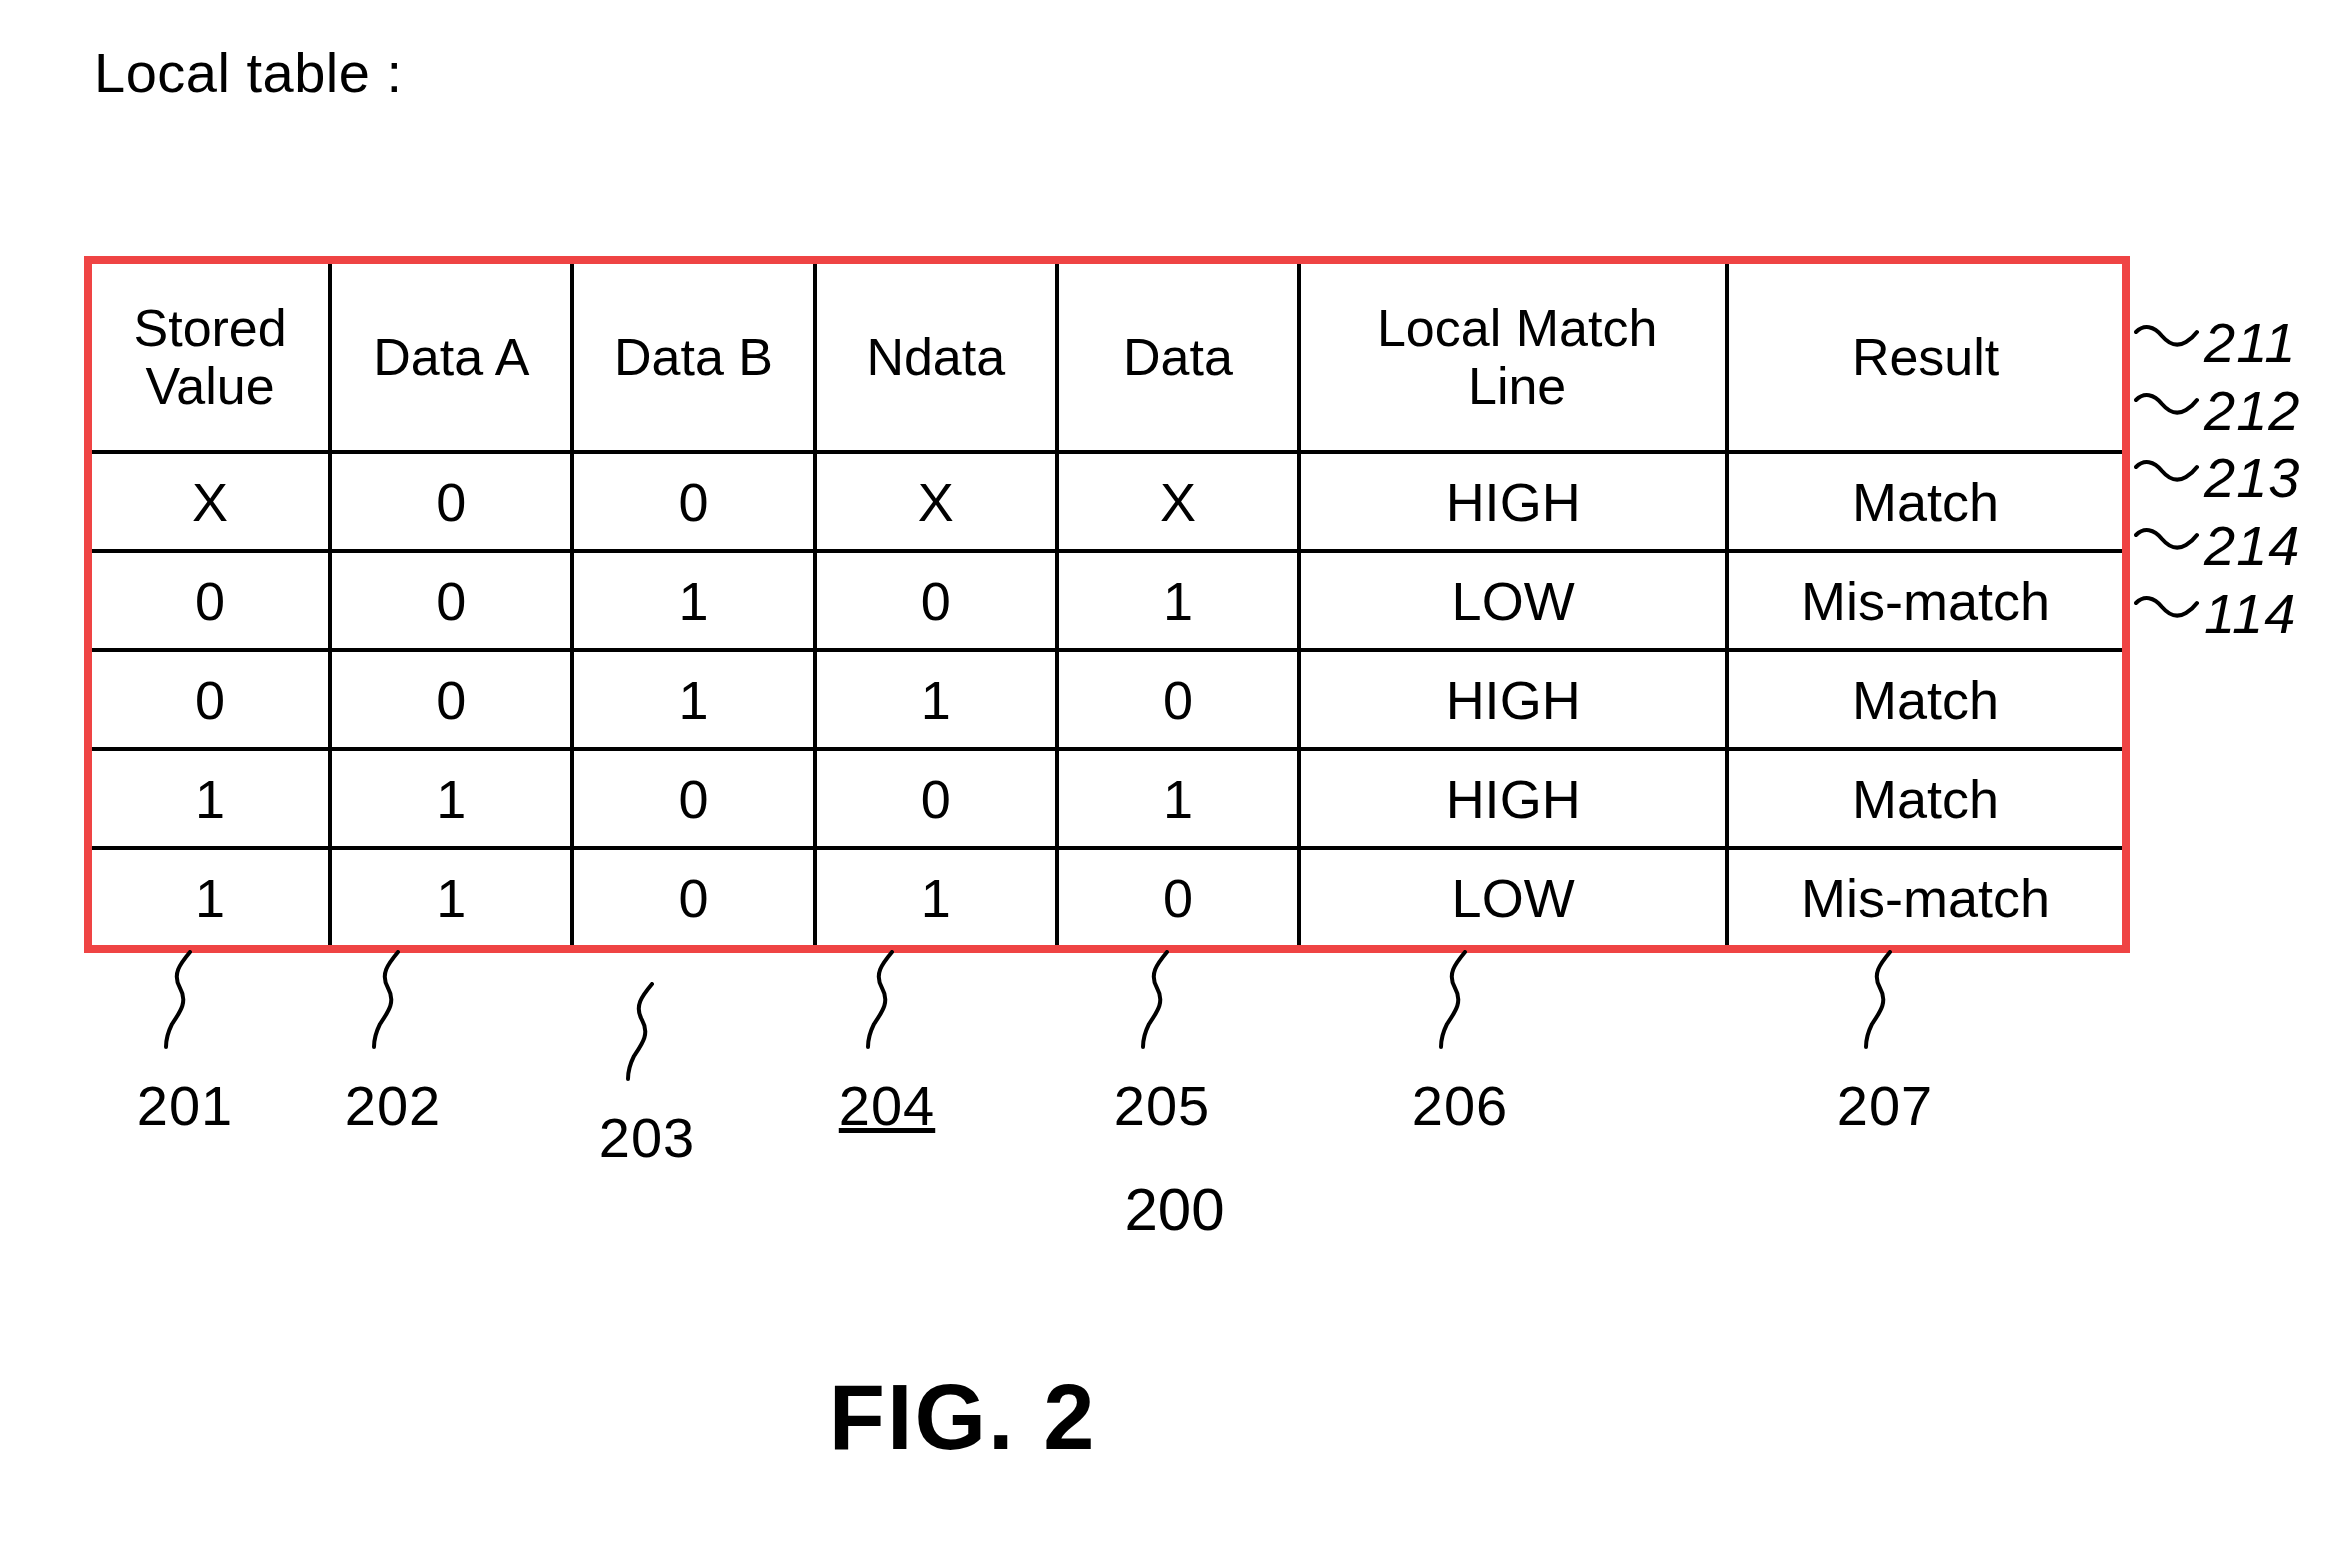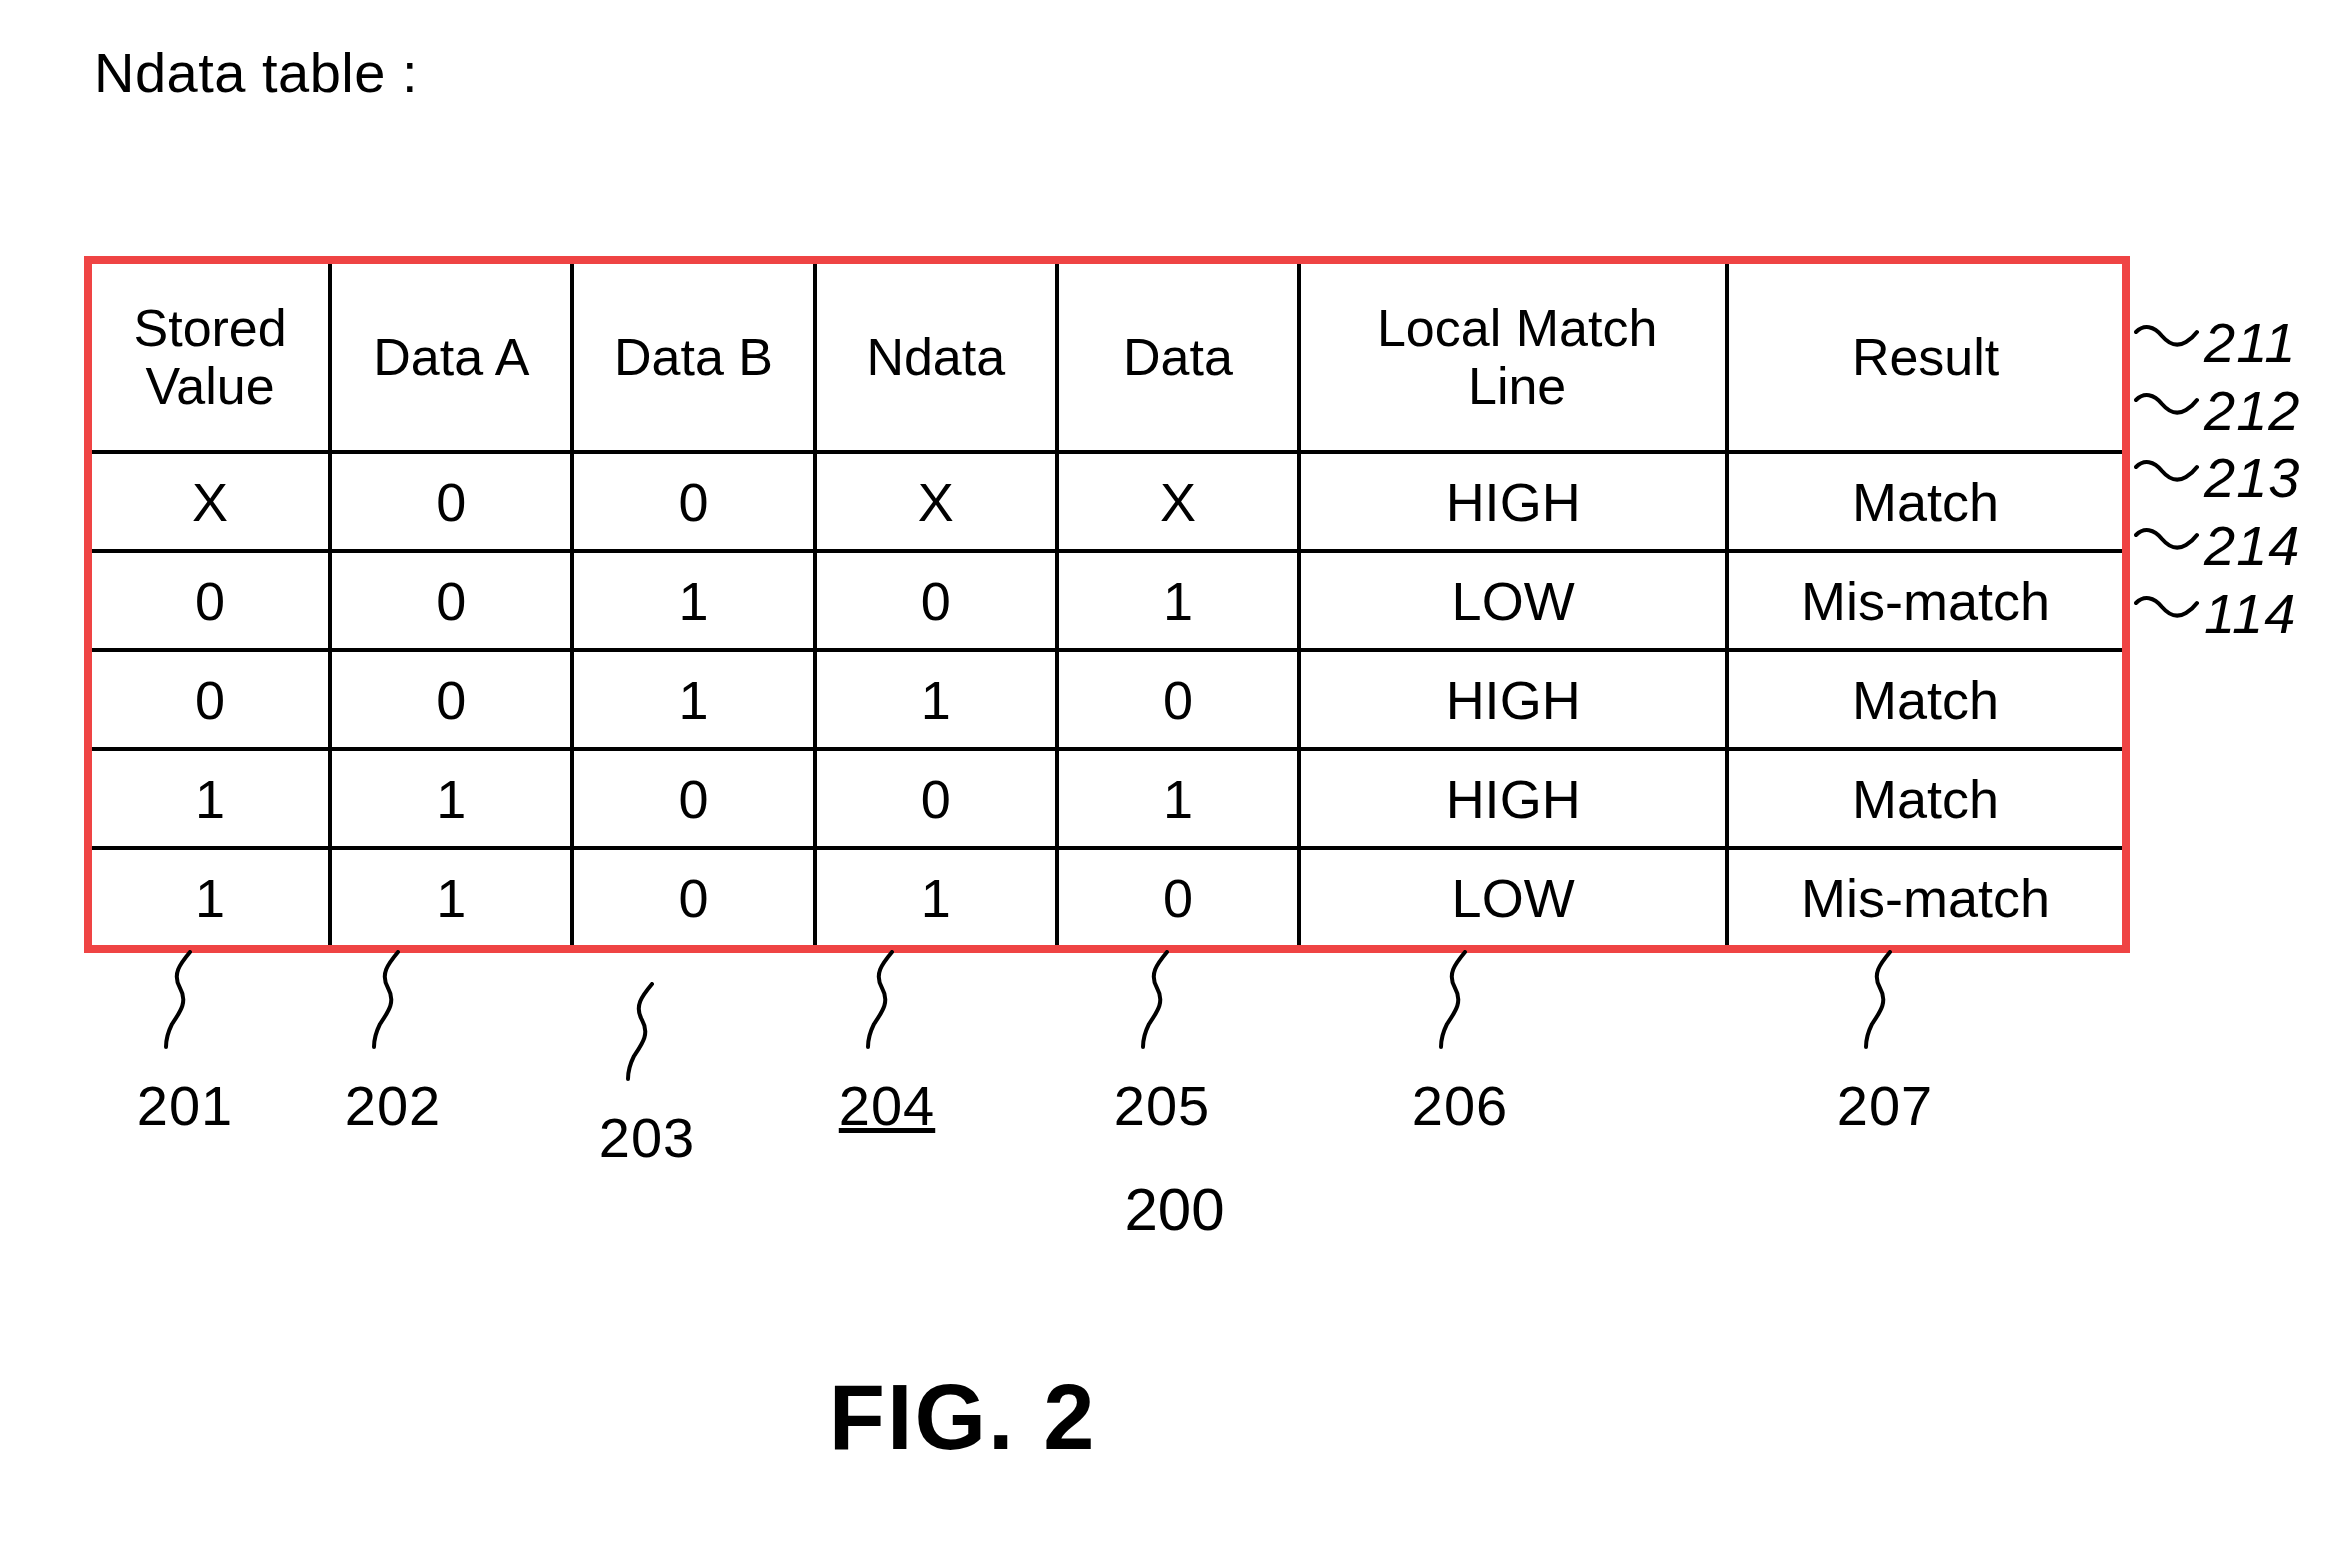--- a/index.html
+++ b/index.html
@@ -130,21 +130,21 @@
     width: 1925px;
     text-align: center;
     font-size: 92px;
     font-weight: bold;
     letter-spacing: 2px;
   }
 </style>
 </head>
 <body>
 
-<div id="figure-title">Ndata table :</div>
+<div id="figure-title">Local table :</div>
 
 <div id="truth-table-wrap">
   <table id="truth-table">
     <colgroup>
       <col class="c-stored">
         <col class="c-dataa">
         <col class="c-datab">
       <col class="c-ndata">
         <col class="c-data">
         <col class="c-lml">

